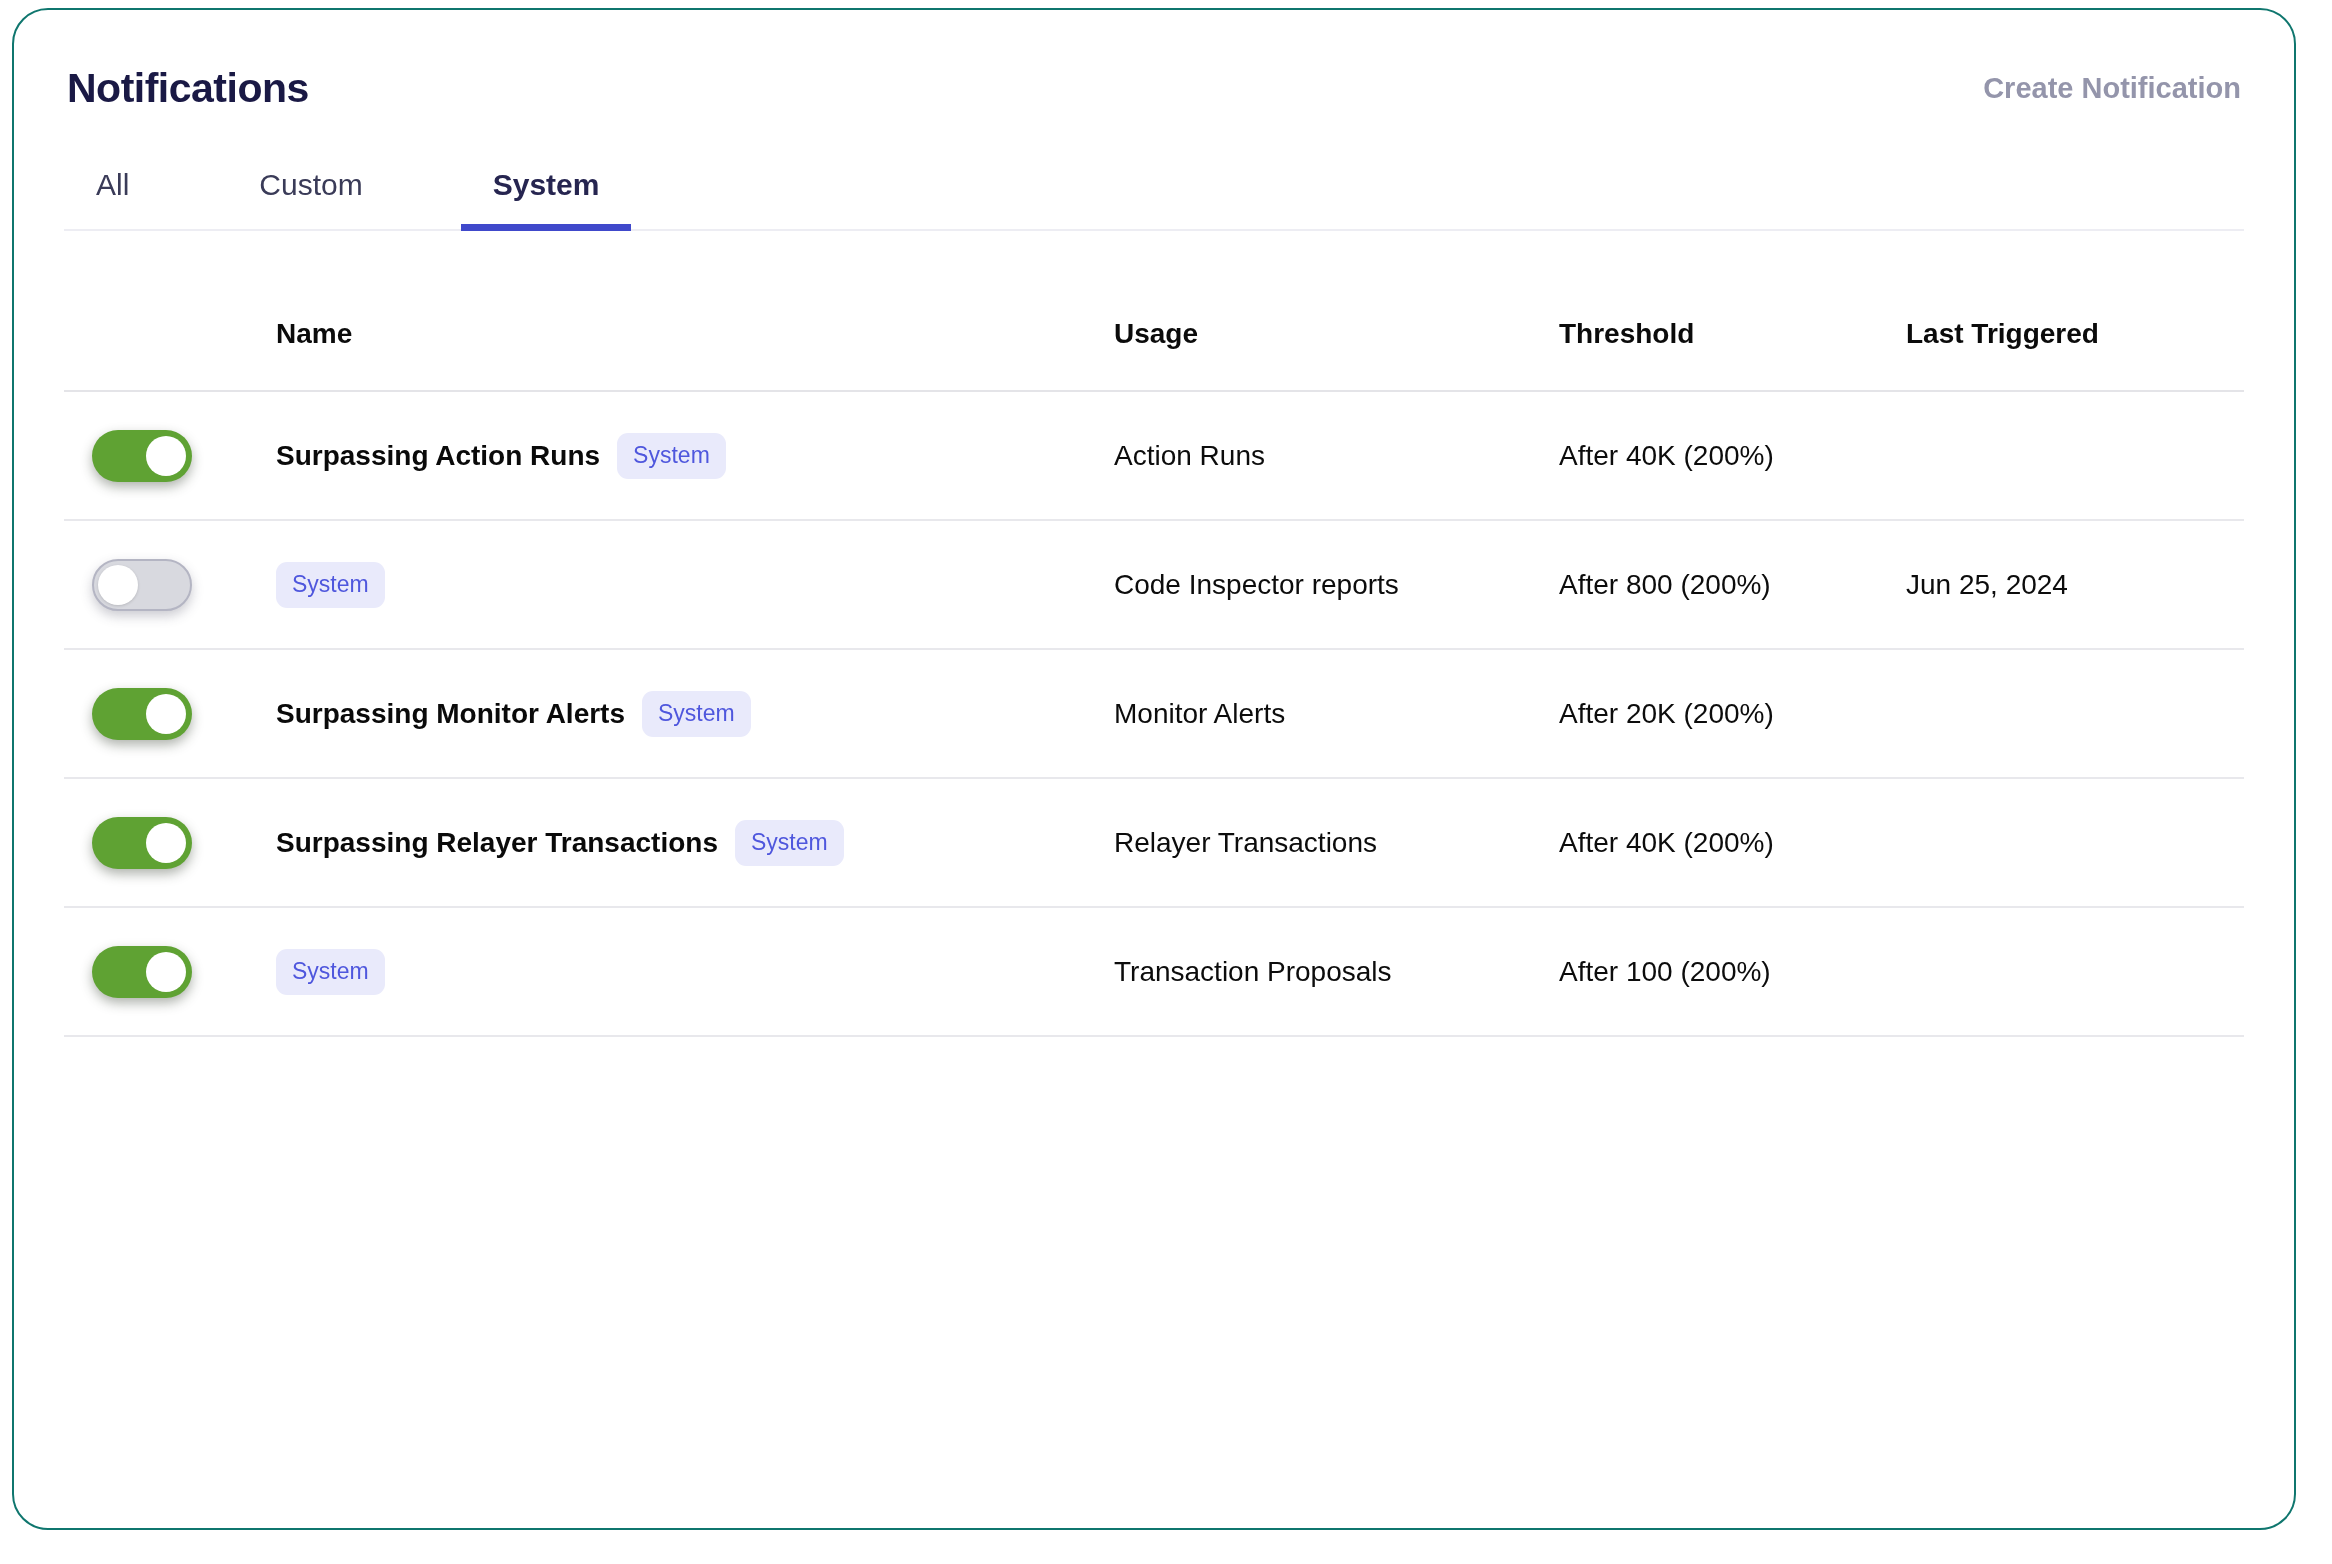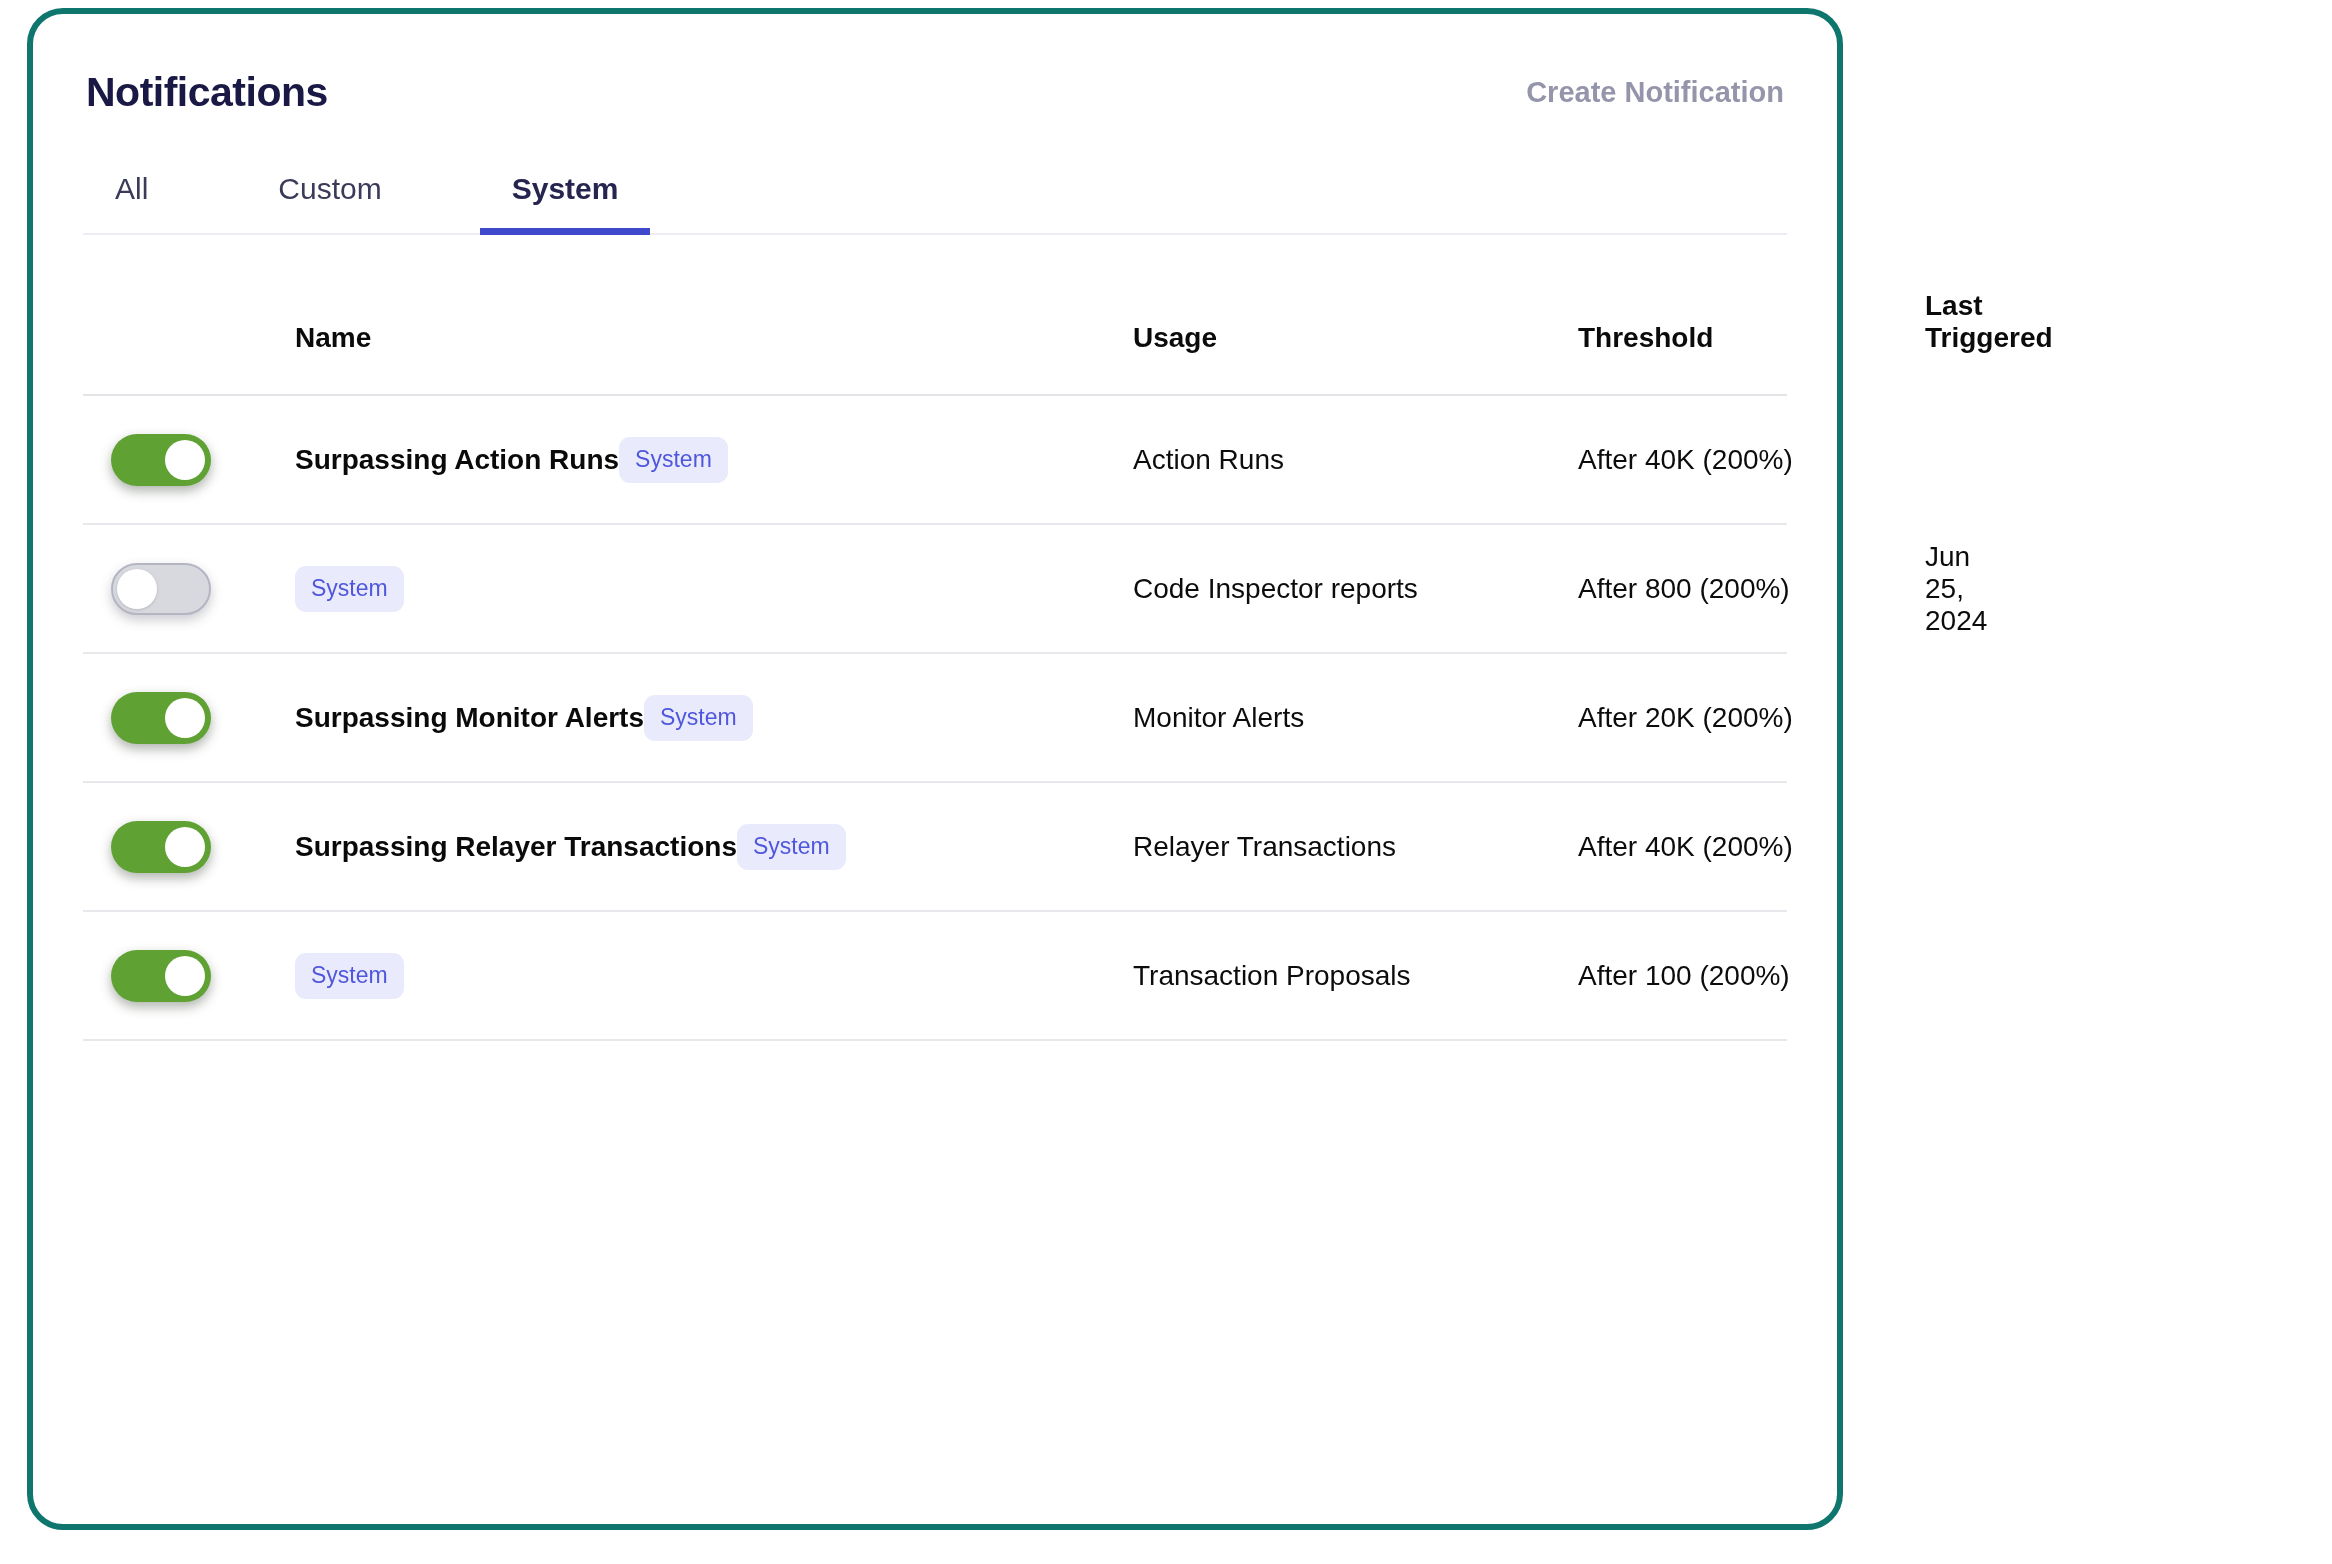--- a/index.html
+++ b/index.html
@@ -5,24 +5,24 @@
   * { margin: 0; padding: 0; box-sizing: border-box; }
   html, body {
     width: 2332px; height: 1564px;
     background: #ffffff;
     font-family: "Liberation Sans", "DejaVu Sans", sans-serif;
     overflow: hidden;
     position: relative;
   }
   .card {
     position: absolute;
-    left: 27px; top: 8px;
-    width: 1816px; height: 1522px;
+    left: 12px; top: 8px;
+    width: 2284px; height: 1522px;
     background: #ffffff;
-    border: 6px solid #0f766e;
+    border: 2px solid #0f766e;
     border-radius: 36px;
   }
   .card-inner { padding: 0 50px; }
 
   
   .card-header {
     margin-top: 54px;
     padding: 0 3px;
     display: flex;
     justify-content: space-between;
@@ -89,20 +89,21 @@
     height: 129px;
     border-bottom: 2px solid #E8E8EC;
   }
   .cell {
     font-size: 28px;
     color: #0C0C0C;
   }
   .cell-name {
     display: flex;
     align-items: center;
+    gap: 17px;
   }
   .notif-name {
     font-size: 28px;
     font-weight: 700;
     color: #0A0A0A;
     white-space: nowrap;
   }
   .badge {
     font-size: 23px;
     font-weight: 500;

